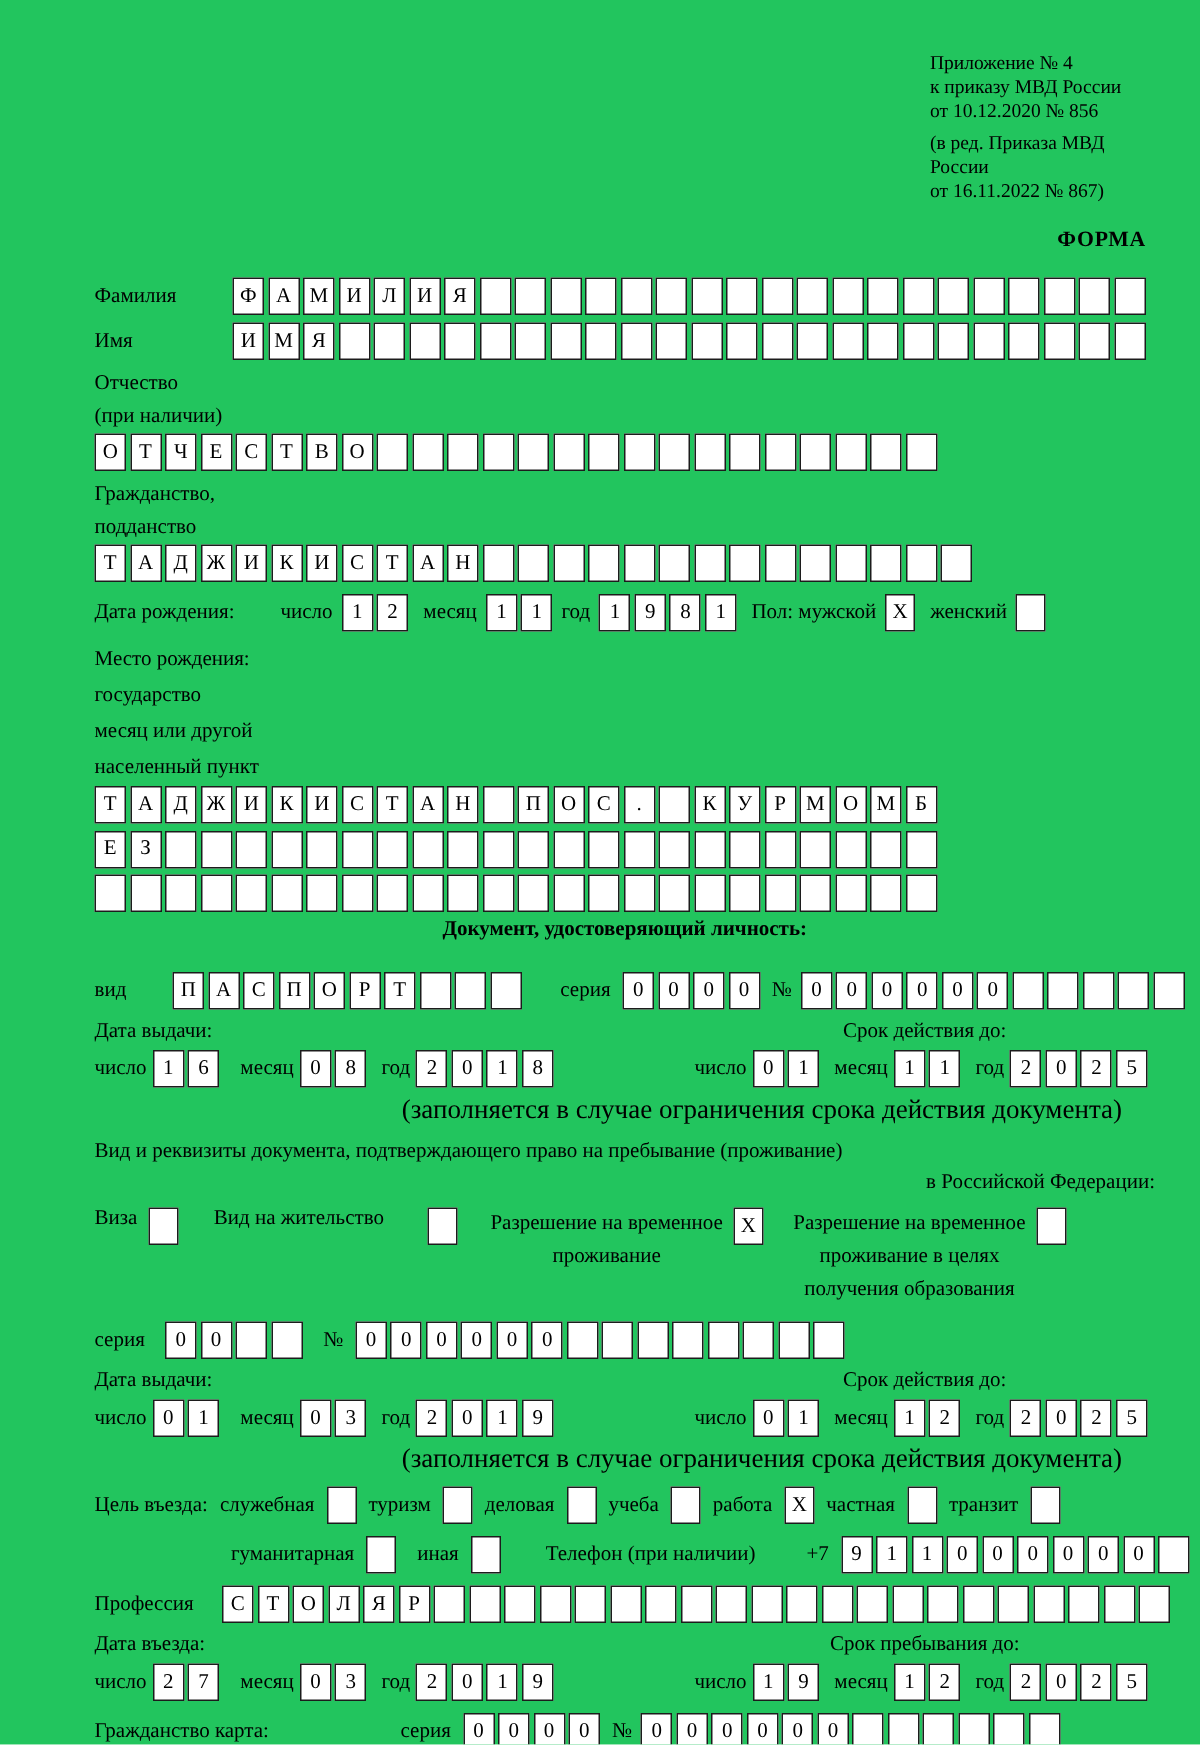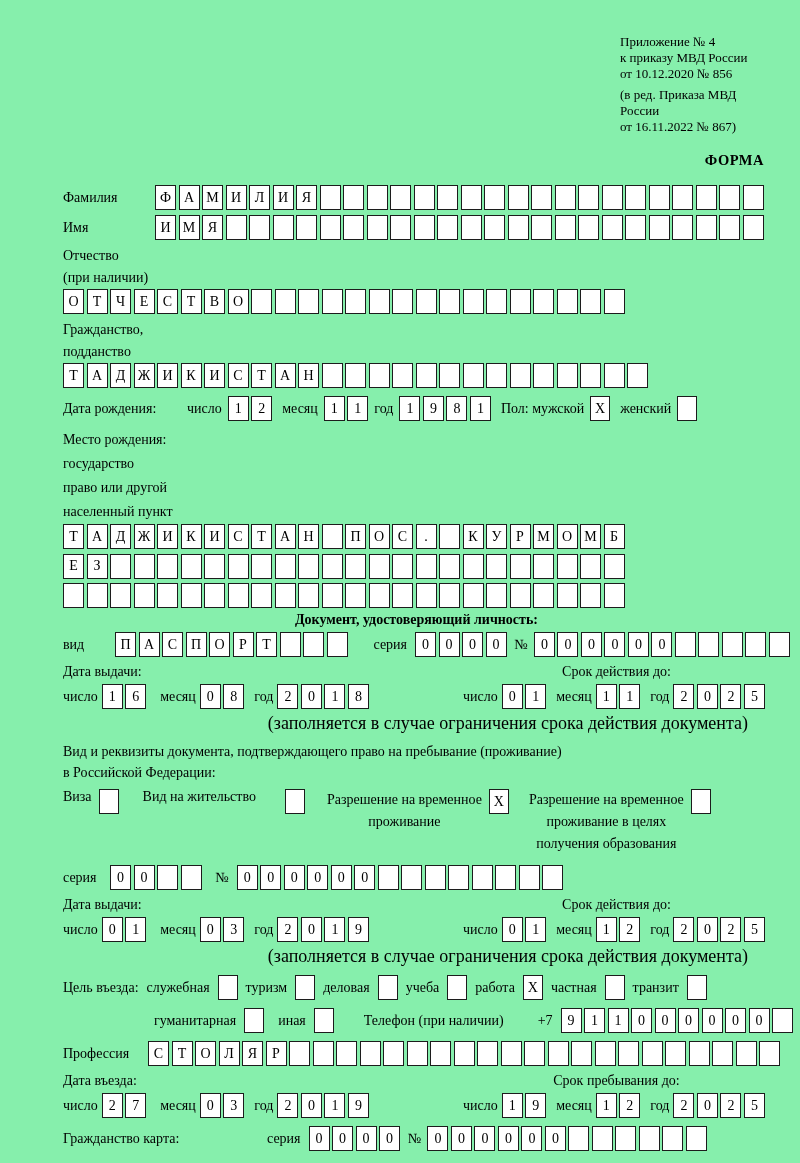--- a/index.html
+++ b/index.html
@@ -1,21 +1,21 @@
 <!DOCTYPE html>
 <html lang="ru"><head>
 <meta charset="utf-8">
 <style>
   html,body{margin:0;padding:0;background:#fff;}
   .page{
     position:relative;
     width:800px;height:1163px;
     box-sizing:border-box;
     padding:34px 30px 0 63px;
-    background:#86efac;color:#000;
+    background:#22c55e;color:#000;
     font-family:"Liberation Serif","DejaVu Serif",serif;
     font-size:14px;
     overflow:hidden;
   }
   .hdr{margin-left:557px;line-height:16px;font-size:13px;}
   .hdr .gap{margin-top:5px;}
   .forma{ text-align:right;font-weight:bold;font-size:14.5px;margin:17px 6px 0 0;letter-spacing:.5px;}
   .title{ text-align:center;font-weight:bold;font-size:15px;margin-top:15px;line-height:21px;letter-spacing:.2px;}
   .blank{display:inline-block;width:52px;border-bottom:2px solid #333;height:14px;margin-left:10px;}
   .section{font-weight:bold;font-size:14.2px;margin-top:21px;margin-left:-6px;letter-spacing:.2px;}
@@ -221,21 +221,21 @@
     <span class="lbl ml10 mr6">Пол: мужской</span>
     <span class="cbox">X</span>
     <span class="lbl ml10 mr6">женский</span>
     <span class="cbox"></span>
   </div>
 
   <div class="row top" style="margin-top:7px;">
     <span class="lbl w137">
       <span>Место рождения:</span><br>
       <span>государство</span><br>
-      <span>право или другой</span><br>
+      <span>месяц или другой</span><br>
       <span>населенный пункт</span>
     </span>
     <span class="stack">
       <span class="cells">
           <span class="cell">Т</span>
           <span class="cell">А</span>
           <span class="cell">Д</span>
           <span class="cell">Ж</span>
           <span class="cell">И</span>
           <span class="cell">К</span>
@@ -308,21 +308,21 @@
           <span class="cell"></span>
           <span class="cell"></span>
           <span class="cell"></span>
           <span class="cell"></span>
         </span>
     </span>
   </div>
 
   <div style="text-align:center;font-weight:bold;margin-top:4px;">Документ, удостоверяющий личность:</div>
 
-  <div class="row" style="margin-top:4px;">
+  <div class="row" style="margin-top:20px;">
     <span class="lbl w52">вид</span>
     <span class="cells">
         <span class="cell">П</span>
         <span class="cell">А</span>
         <span class="cell">С</span>
         <span class="cell">П</span>
         <span class="cell">О</span>
         <span class="cell">Р</span>
         <span class="cell">Т</span>
         <span class="cell"></span>
@@ -396,21 +396,21 @@
             <span class="cell">0</span>
             <span class="cell">2</span>
             <span class="cell">5</span>
           </span>
       </span>
     </span>
   </div>
   <div class="note">(заполняется в случае ограничения срока действия документа)</div>
 
   <div class="para">Вид и реквизиты документа, подтверждающего право на пребывание (проживание)</div>
-  <div style="line-height:20px;">в Российской Федерации:</div>
+  <div style="line-height:20px;text-align:right;">в Российской Федерации:</div>
 
   <div class="chkrow">
     <span class="chkitem">
       <span>Виза</span>
       <span class="cbox"></span>
     </span>
     <span class="chkitem" style="margin-left:10px;">
       <span>Вид на жительство</span>
       <span class="cbox" style="margin-left:22px;"></span>
     </span>

